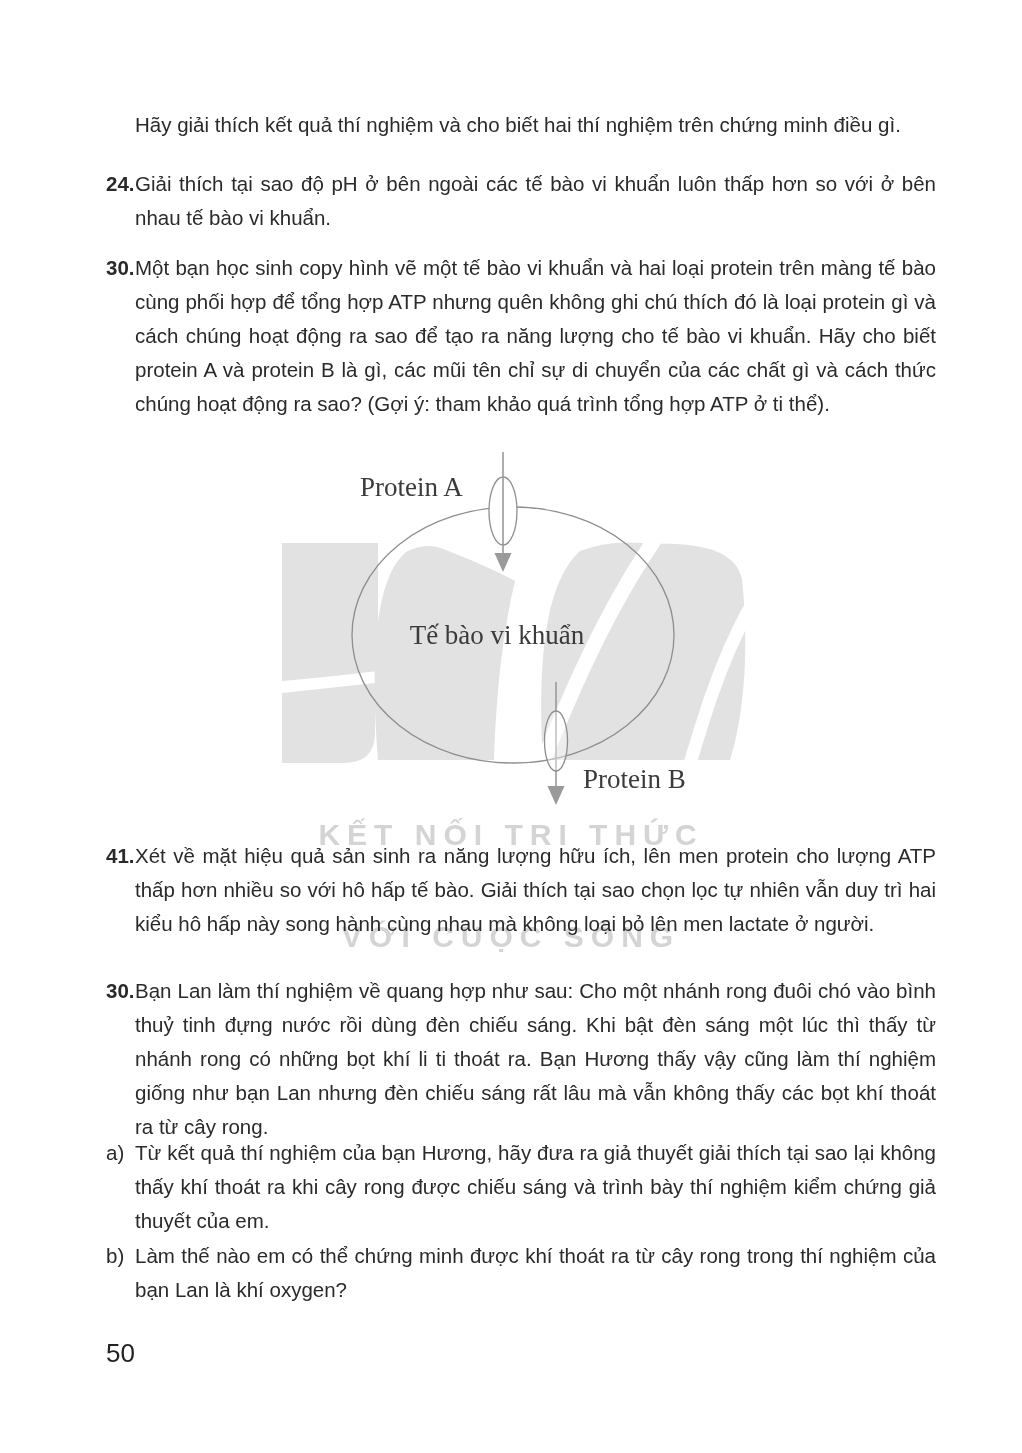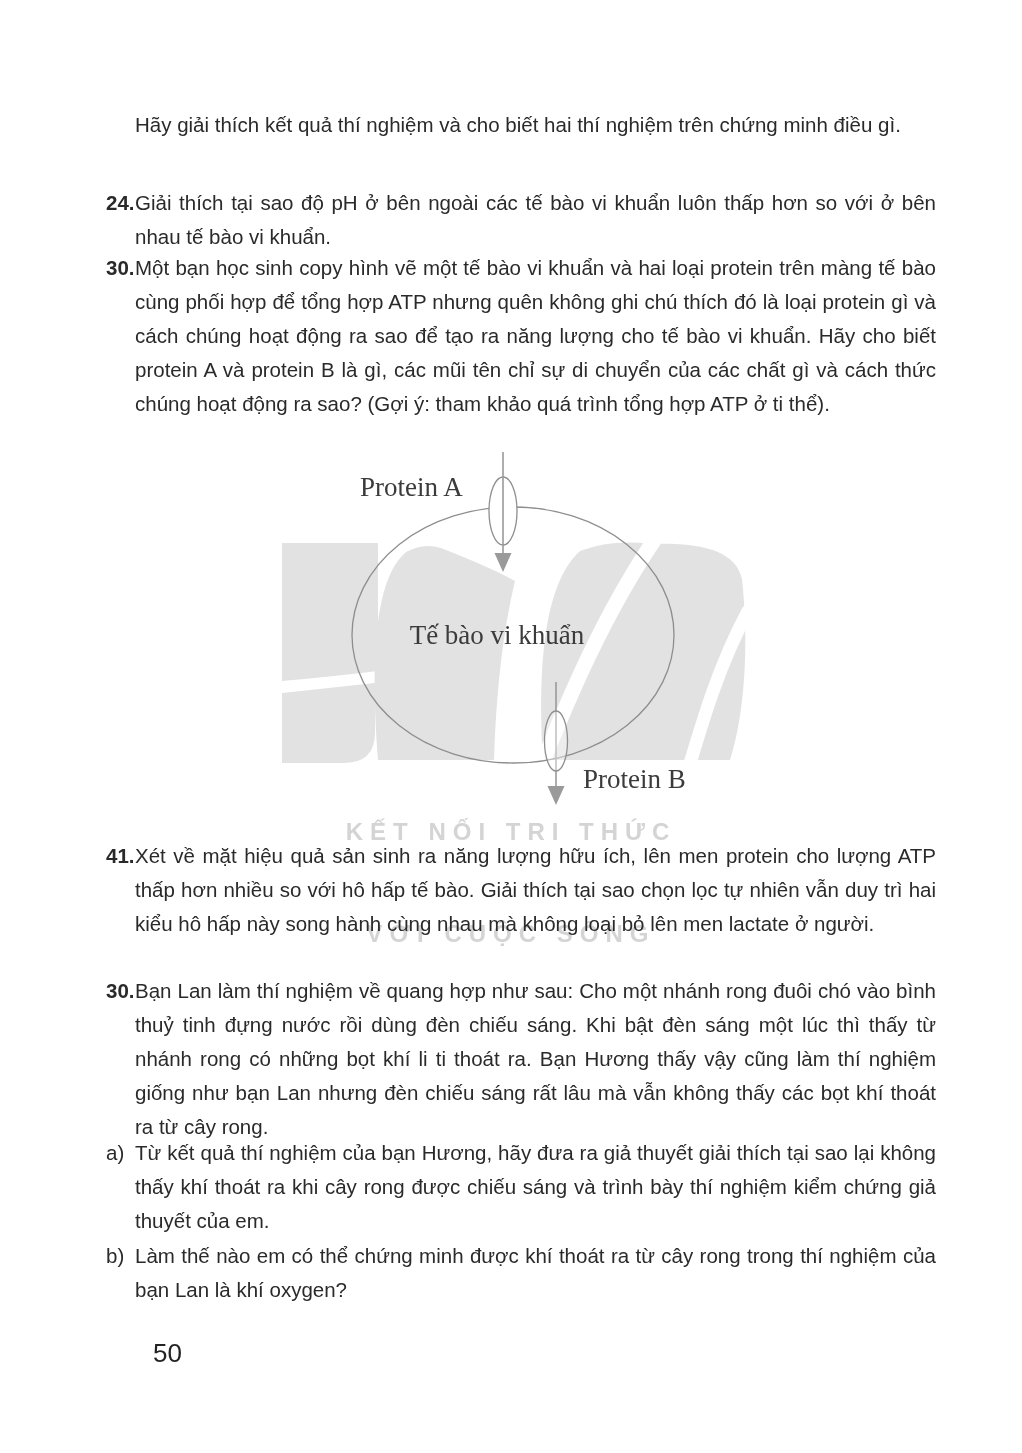--- a/index.html
+++ b/index.html
@@ -9,63 +9,63 @@
     background:#ffffff;
     font-family:"Liberation Sans", sans-serif;
     color:#2a2a2a;
     overflow:hidden;
   }
   
   .wm-layer{position:absolute;inset:0;z-index:0;}
   .wm-line{
     position:absolute;
     left:511px;transform:translateX(-50%);
-    font-weight:bold;font-size:24px;letter-spacing:7px;
+    font-weight:bold;font-size:30px;letter-spacing:7px;
     color:#d4d4d4;white-space:nowrap;
   }
   .wm-line1{top:818px;}
   .wm-line2{top:892px;margin-top:28px;}
   
   .content{position:absolute;inset:0;z-index:1;}
   .item{
     position:absolute;left:106px;width:830px;
     font-size:20.5px;line-height:34px;
   }
   .item .num{
     position:absolute;left:0;top:0;width:40px;
   }
   .item .num.bold{font-weight:bold;}
   .item .txt{
     margin-left:29px;
     text-align:justify;
   }
   .pageno{
     position:absolute;left:106px;top:1338px;
-    font-size:26px;color:#222;margin-left:47px;
+    font-size:26px;color:#222;
   }
   .diagram{position:absolute;left:250px;top:445px;z-index:1;}
   .diagram text{font-family:"Liberation Serif", serif;fill:#3b3b3b;}
 </style>
 </head>
 <body>
 
 <div class="page">
 
   <div class="wm-layer">
     <div class="wm-line wm-line1">KẾT NỐI TRI THỨC</div>
     <div class="wm-line wm-line2">VỚI CUỘC SỐNG</div>
   </div>
 
   <div class="content">
 
     <div class="item" style="top:108px;">
       <div class="txt">Hãy giải thích kết quả thí nghiệm và cho biết hai thí nghiệm trên chứng minh điều gì.</div>
     </div>
 
-    <div class="item" style="top:186px;">
+    <div class="item" style="top:167px;">
       <span class="num bold">24.</span>
       <div class="txt">Giải thích tại sao độ pH ở bên ngoài các tế bào vi khuẩn luôn thấp hơn so với ở bên nhau tế bào vi khuẩn.</div>
     </div>
 
     <div class="item" style="top:251px;">
       <span class="num bold">30.</span>
       <div class="txt">Một bạn học sinh copy hình vẽ một tế bào vi khuẩn và hai loại protein trên màng tế bào cùng phối hợp để tổng hợp ATP nhưng quên không ghi chú thích đó là loại protein gì và cách chúng hoạt động ra sao để tạo ra năng lượng cho tế bào vi khuẩn. Hãy cho biết protein A và protein B là gì, các mũi tên chỉ sự di chuyển của các chất gì và cách thức chúng hoạt động ra sao? (Gợi ý: tham khảo quá trình tổng hợp ATP ở ti thể).</div>
     </div>
 
     <svg class="diagram" width="530" height="378" viewBox="0 0 530 378">

